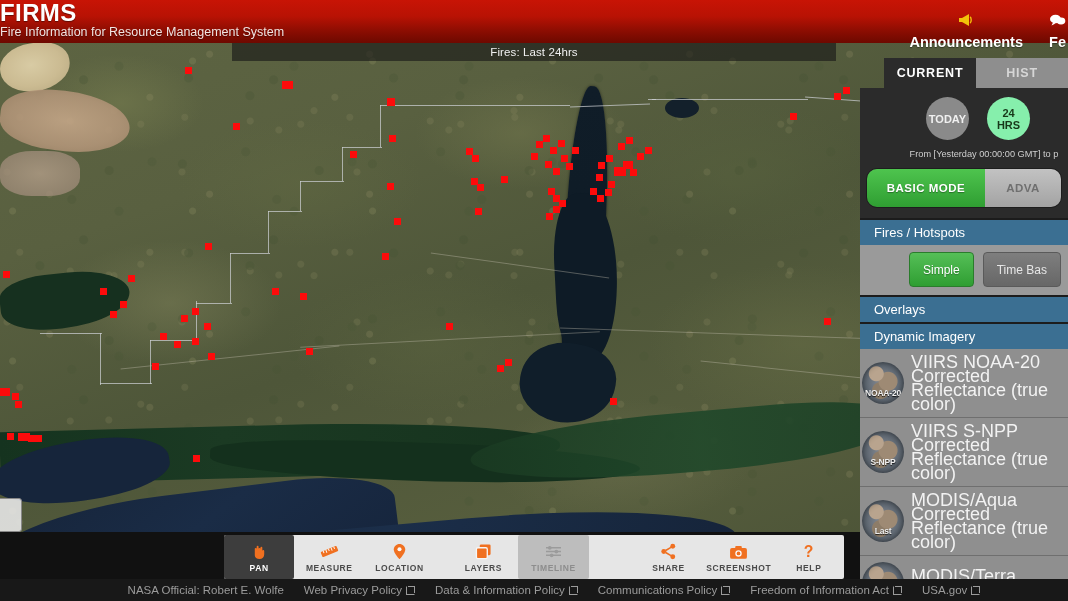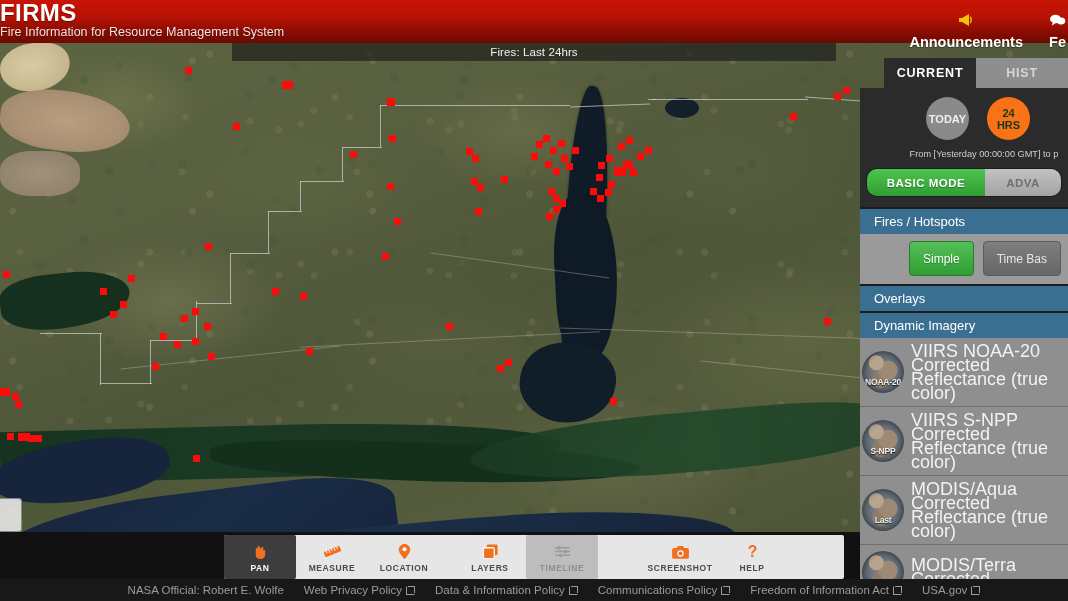--- a/index.html
+++ b/index.html
@@ -219,27 +219,27 @@
     display:flex; align-items:center; justify-content:center; gap:18px;
     padding-left:28px;
   }
   .pcircle{
     width:43px; height:43px; border-radius:50%;
     display:flex; flex-direction:column; align-items:center; justify-content:center;
     font-size:11px; font-weight:bold; line-height:12px; text-align:center;
     cursor:pointer; flex:none;
   }
   .pcircle.off{ background:#8a8a8a; color:#f0f0f0; }
-  .pcircle.on{ background:#f97316; color:#18381a; }
+  .pcircle.on{ background:#86efac; color:#18381a; }
   #range-text{
     margin-top:9px; text-align:center; color:#cfcfcf; font-size:9.2px;
     white-space:nowrap; overflow:hidden; padding-left:40px;
   }
   #mode-toggle{
-    margin:9px 6px 0 6px; height:29px; border-radius:11px;
+    margin:9px 6px 0 6px; height:40px; border-radius:11px;
     display:flex; overflow:hidden; border:1px solid #1d1d1d;
     box-shadow:inset 0 1px 1px rgba(255,255,255,.12);
   }
   .mode-half{
     display:flex; align-items:center; justify-content:center;
     font-size:11.5px; font-weight:bold; letter-spacing:.5px; cursor:pointer;
     white-space:nowrap;
   }
   .mode-half.on{
     flex:0 0 118px;
@@ -629,20 +629,31 @@
           <circle cx="6" cy="3" r="2" fill="#9b9b9b"></circle>
           <circle cx="13" cy="7" r="2" fill="#9b9b9b"></circle>
           <circle cx="8" cy="11" r="2" fill="#9b9b9b"></circle>
         </svg>
     </span>
     <span class="tlabel">TIMELINE</span>
   </div>
 
   <div class="tool-gap-lg"></div>
 
+  <div class="tool">
+    <span class="ticon">
+      <svg viewBox="0 0 18 18" width="17" height="17">
+          <circle cx="13.5" cy="3.5" r="2.6" fill="#f07020"></circle>
+          <circle cx="4" cy="9" r="2.6" fill="#f07020"></circle>
+          <circle cx="13.5" cy="14.5" r="2.6" fill="#f07020"></circle>
+          <path d="M11.6 4.6L6 7.9M6 10.1l5.6 3.3" stroke="#f07020" stroke-width="1.7"></path>
+        </svg>
+    </span>
+    <span class="tlabel">SHARE</span>
+  </div>
 
   <div class="tool">
     <span class="ticon">
       <svg viewBox="0 0 20 16" width="19" height="15">
           <rect x="1" y="3.2" width="18" height="11.5" rx="2" fill="#f07020"></rect>
           <rect x="6.5" y="1" width="7" height="3" rx="1" fill="#f07020"></rect>
           <circle cx="10" cy="9" r="3.4" fill="#fafafa"></circle>
           <circle cx="10" cy="9" r="2" fill="#f07020"></circle>
         </svg>
     </span>

